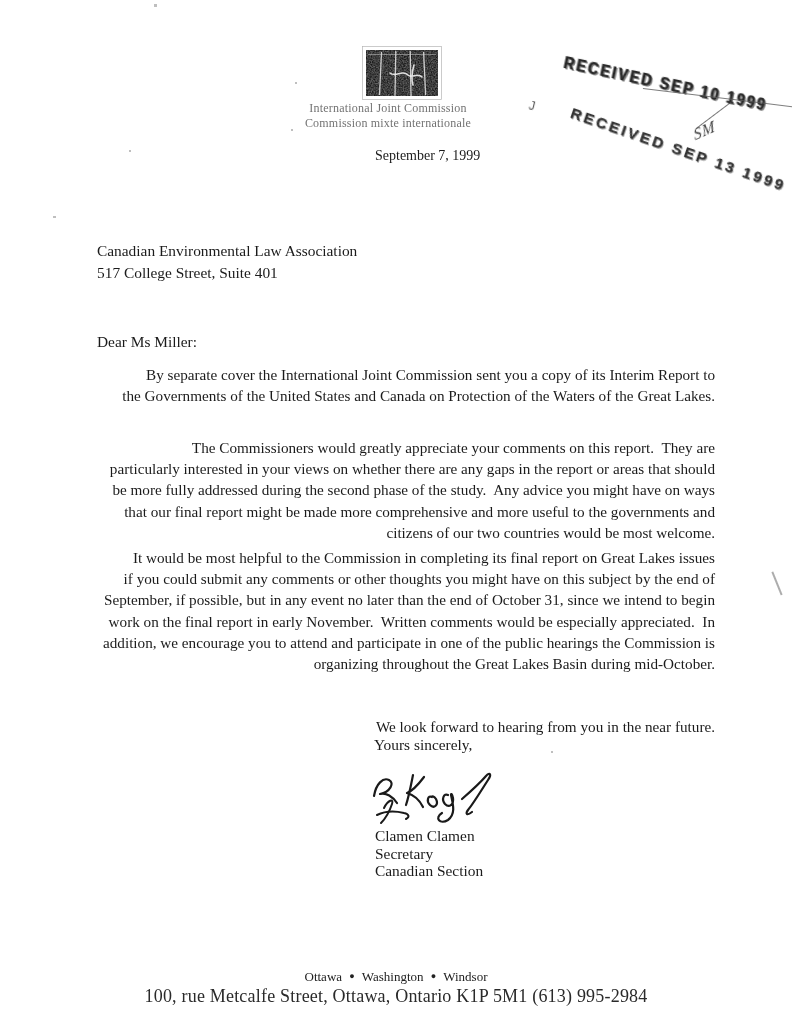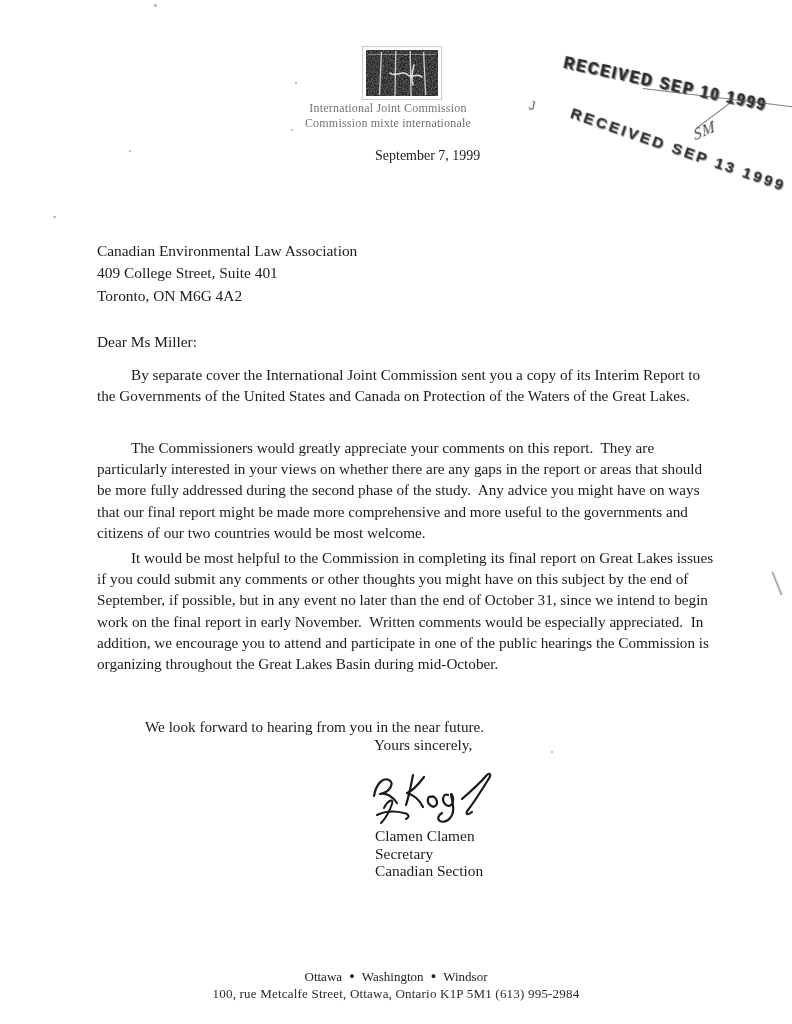--- a/index.html
+++ b/index.html
@@ -9,21 +9,21 @@
   }
   .abs{position:absolute;}
   
   .org-line{left:0;right:16px;text-align:center;font-size:12px;letter-spacing:.2px;color:#737373;}
   .date-line{left:375px;top:148px;font-size:14px;}
   
   .addr{left:97px;top:240px;font-size:15.4px;line-height:22.4px;}
   .salutation{left:97px;top:333px;font-size:15.4px;}
   .para{
     left:97px;width:618px;font-size:15.2px;line-height:21.2px;
-    text-align:left;white-space:pre-wrap;color:#1b1b1b;
+    text-align:right;white-space:pre-wrap;color:#1b1b1b;
   }
   .indent1{text-indent:34px;}
   .indent2{text-indent:48px;}
   .valediction{left:374px;top:736px;font-size:15.4px;}
   .sigblock{left:375px;top:827px;font-size:15.4px;line-height:17.6px;}
   
   .stamp{
     white-space:nowrap;font-family:"Liberation Sans", sans-serif;font-weight:700;
     color:#161616;transform-origin:left top;filter:blur(0.45px);
   }
@@ -46,21 +46,21 @@
     transform:rotate(-24deg) skewX(-12deg);filter:blur(.3px);letter-spacing:1px;
   }
   .pen-slash{left:696px;top:128px;width:44px;height:1.4px;background:#4a4a4a;
     transform:rotate(-37deg);transform-origin:left top;opacity:.75;filter:blur(.2px);}
   .strike-line{left:643px;top:88px;width:152px;height:1.2px;background:#5c5c5c;
     transform:rotate(7deg);transform-origin:left top;opacity:.8;}
   
   .footer1{left:0;right:0;top:969px;text-align:center;font-size:13px;color:#222;}
   .footer1 .city-bold{font-weight:400;}
   .footer1 .sep{font-size:9px;vertical-align:2px;padding:0 4px;}
-  .footer2{left:0;right:0;top:986px;text-align:center;font-size:13px;color:#2a2a2a;letter-spacing:.2px;}
+  .footer2{left:0;right:0;top:986px;text-align:center;font-size:18px;color:#2a2a2a;letter-spacing:.2px;}
   
   .speck{position:absolute;background:#8a8a8a;opacity:.55;}
   .scratch{left:776px;top:571px;width:1.5px;height:25px;background:#777;
     transform:rotate(-22deg);opacity:.6;filter:blur(.2px);}
 </style>
 </head>
 <body>
 
 <div class="page">
 
@@ -90,22 +90,21 @@
 
   <div class="abs stamp stamp1">RECEIVED SEP 10 1999</div>
   <div class="abs stamp stamp2">RECEIVED SEP 13 1999</div>
   <div class="abs margin-letter">J</div>
   <div class="abs initials">SM</div>
   <div class="abs pen-slash"></div>
   <div class="abs strike-line"></div>
 
   <div class="abs addr">
     <div>Canadian Environmental Law Association</div>
-    <div>409 College Street, Suite 401</div>
-    <div>Toronto, ON M6G 4A2</div>
+    <div>517 College Street, Suite 401</div>
   </div>
 
   <div class="abs salutation">Dear Ms Miller:</div>
 
   <div class="abs para indent1" style="top:364px;">By separate cover the International Joint Commission sent you a copy of its Interim Report to the Governments of the United States and Canada on Protection of the Waters of the Great Lakes.</div>
   <div class="abs para indent1" style="top:437px;">The Commissioners would greatly appreciate your comments on this report.  They are particularly interested in your views on whether there are any gaps in the report or areas that should be more fully addressed during the second phase of the study.  Any advice you might have on ways that our final report might be made more comprehensive and more useful to the governments and citizens of our two countries would be most welcome.</div>
   <div class="abs para indent1" style="top:547px;">It would be most helpful to the Commission in completing its final report on Great Lakes issues if you could submit any comments or other thoughts you might have on this subject by the end of September, if possible, but in any event no later than the end of October 31, since we intend to begin work on the final report in early November.  Written comments would be especially appreciated.  In addition, we encourage you to attend and participate in one of the public hearings the Commission is organizing throughout the Great Lakes Basin during mid-October.</div>
   <div class="abs para indent2" style="top:700px;margin-top:16px;">We look forward to hearing from you in the near future.</div>
 
   <div class="abs valediction">Yours sincerely,</div>

